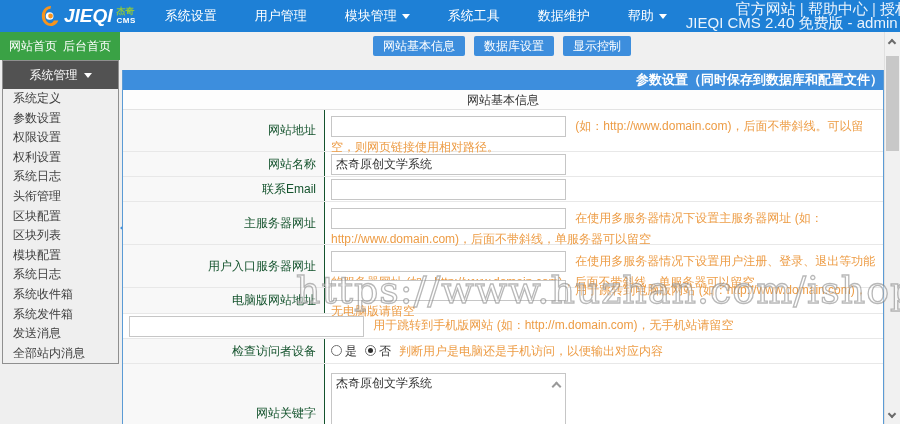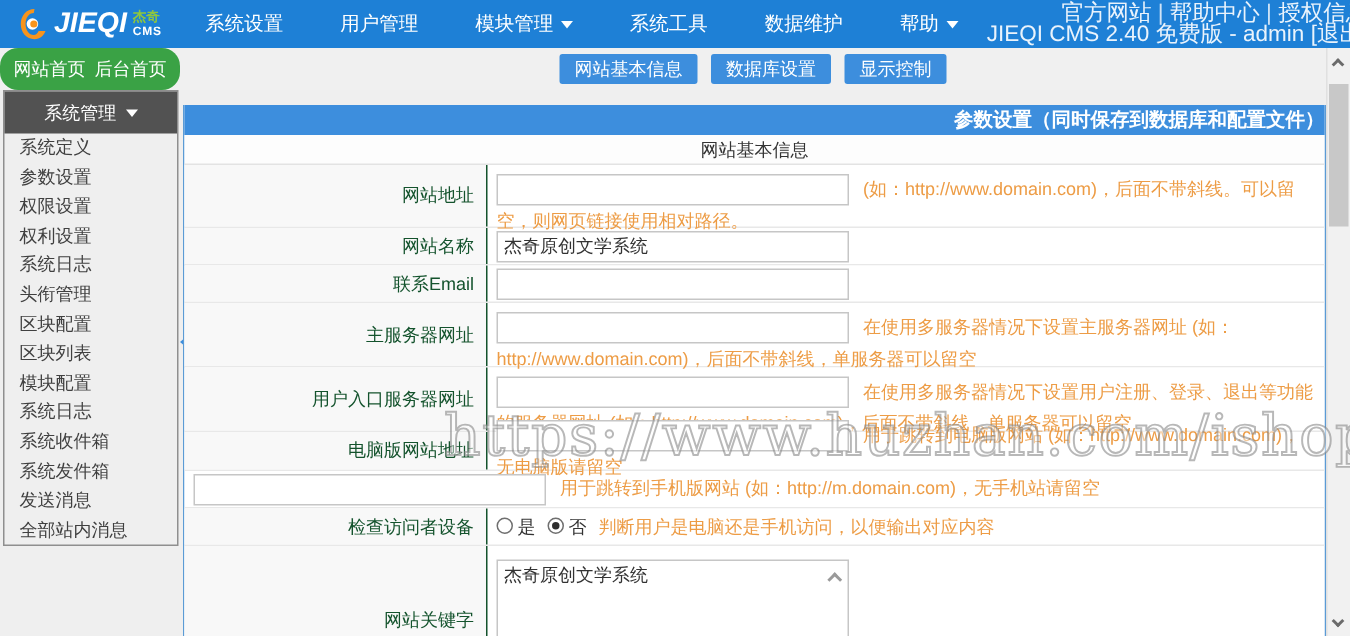--- a/index.html
+++ b/index.html
@@ -2,38 +2,38 @@
 <html><head>
 <meta charset="utf-8">
 <style>
   * { margin:0; padding:0; box-sizing:border-box; }
   html,body { width:900px; height:424px; overflow:hidden; }
   body { font-family:"Liberation Sans","DejaVu Sans",sans-serif; font-size:12px; background:#efefef; color:#333; position:relative; }
   .screen { position:absolute; inset:0; overflow:hidden; }
 
   
   .topbar { position:absolute; left:0; top:0; width:900px; height:32px; background:#1e80d6; display:flex; align-items:center; }
-  .logo { display:flex; align-items:center; padding:0 10px 0 12px; height:32px; }
+  .logo { display:flex; align-items:center; padding:0 10px 0 12px; height:32px;margin-left:28px; }
   .logo-swirl { width:22px; height:22px; margin-right:2px; }
   .logo-jieqi { color:#fff; font-size:19px; font-weight:bold; font-style:italic; letter-spacing:0; line-height:22px; }
   .logo-stack { display:flex; flex-direction:column; margin-left:4px; line-height:9px; }
   .logo-stack .t { color:#8dc63f; font-size:9px; font-weight:bold; }
   .logo-stack .b { color:#fff; font-size:8px; font-weight:bold; letter-spacing:.5px; }
   .topnav { display:flex; align-items:center; height:32px; }
   .topnav-item { color:#fff; font-size:13px; padding:0 19px; height:32px; line-height:32px; cursor:pointer; white-space:nowrap; }
   .caret-down { display:inline-block; width:0; height:0; border-left:4px solid transparent; border-right:4px solid transparent; border-top:5px solid #fff; margin-left:5px; vertical-align:middle; }
   .topbar-right { margin-left:auto; text-align:right; padding-right:10px; line-height:14px; font-size:15px; color:#eaf3fc; white-space:nowrap; }
   .topbar-links span.lnk { cursor:pointer; }
   .topbar-links span.lnk + span.lnk::before { content:" | "; color:#cfe3f6; }
   .version-line span { cursor:default; }
   .version-line .logout { cursor:pointer; }
 
   
   .quickbar { position:absolute; left:0; top:32px; width:900px; height:28px; background:#f0f0f0; }
-  .home-btn { position:absolute; left:0; top:0; width:120px; height:28px; background:#3aa245; color:#fff; display:flex; align-items:center; justify-content:center; gap:6px; font-size:12px;border-radius:12px; }
+  .home-btn { position:absolute; left:0; top:0; width:120px; height:28px; background:#3aa245; color:#fff; display:flex; align-items:center; justify-content:center; gap:6px; font-size:12px; }
   .home-btn span { cursor:pointer; }
   .quick-tabs { position:absolute; left:120px; top:0; width:764px; height:28px; display:flex; align-items:center; justify-content:center; gap:9px; }
   .tab-btn { background:#3d8edd; color:#fff; font-size:12px; padding:3px 10px; border-radius:2px; border:none; cursor:pointer; line-height:14px; }
 
   
   .sidebar { position:absolute; left:2px; top:60px; width:117px; border:1px solid #8f8f8f; background:#efefef; }
   .sidebar-header { height:28px; background:#525252; color:#fff; display:flex; align-items:center; justify-content:center; font-size:12px; cursor:pointer; }
   .caret-down-dark { display:inline-block; width:0; height:0; border-left:4px solid transparent; border-right:4px solid transparent; border-top:5px solid #fff; margin-left:6px; }
   .sidebar-item { height:19.6px; line-height:19.6px; padding-left:10px; color:#404040; font-size:12px; cursor:pointer; white-space:nowrap; }
   .collapse-handle { position:absolute; left:120px; top:223px; width:0; height:0; border-top:5px solid transparent; border-bottom:5px solid transparent; border-right:6px solid #3d8edd; cursor:pointer; }

